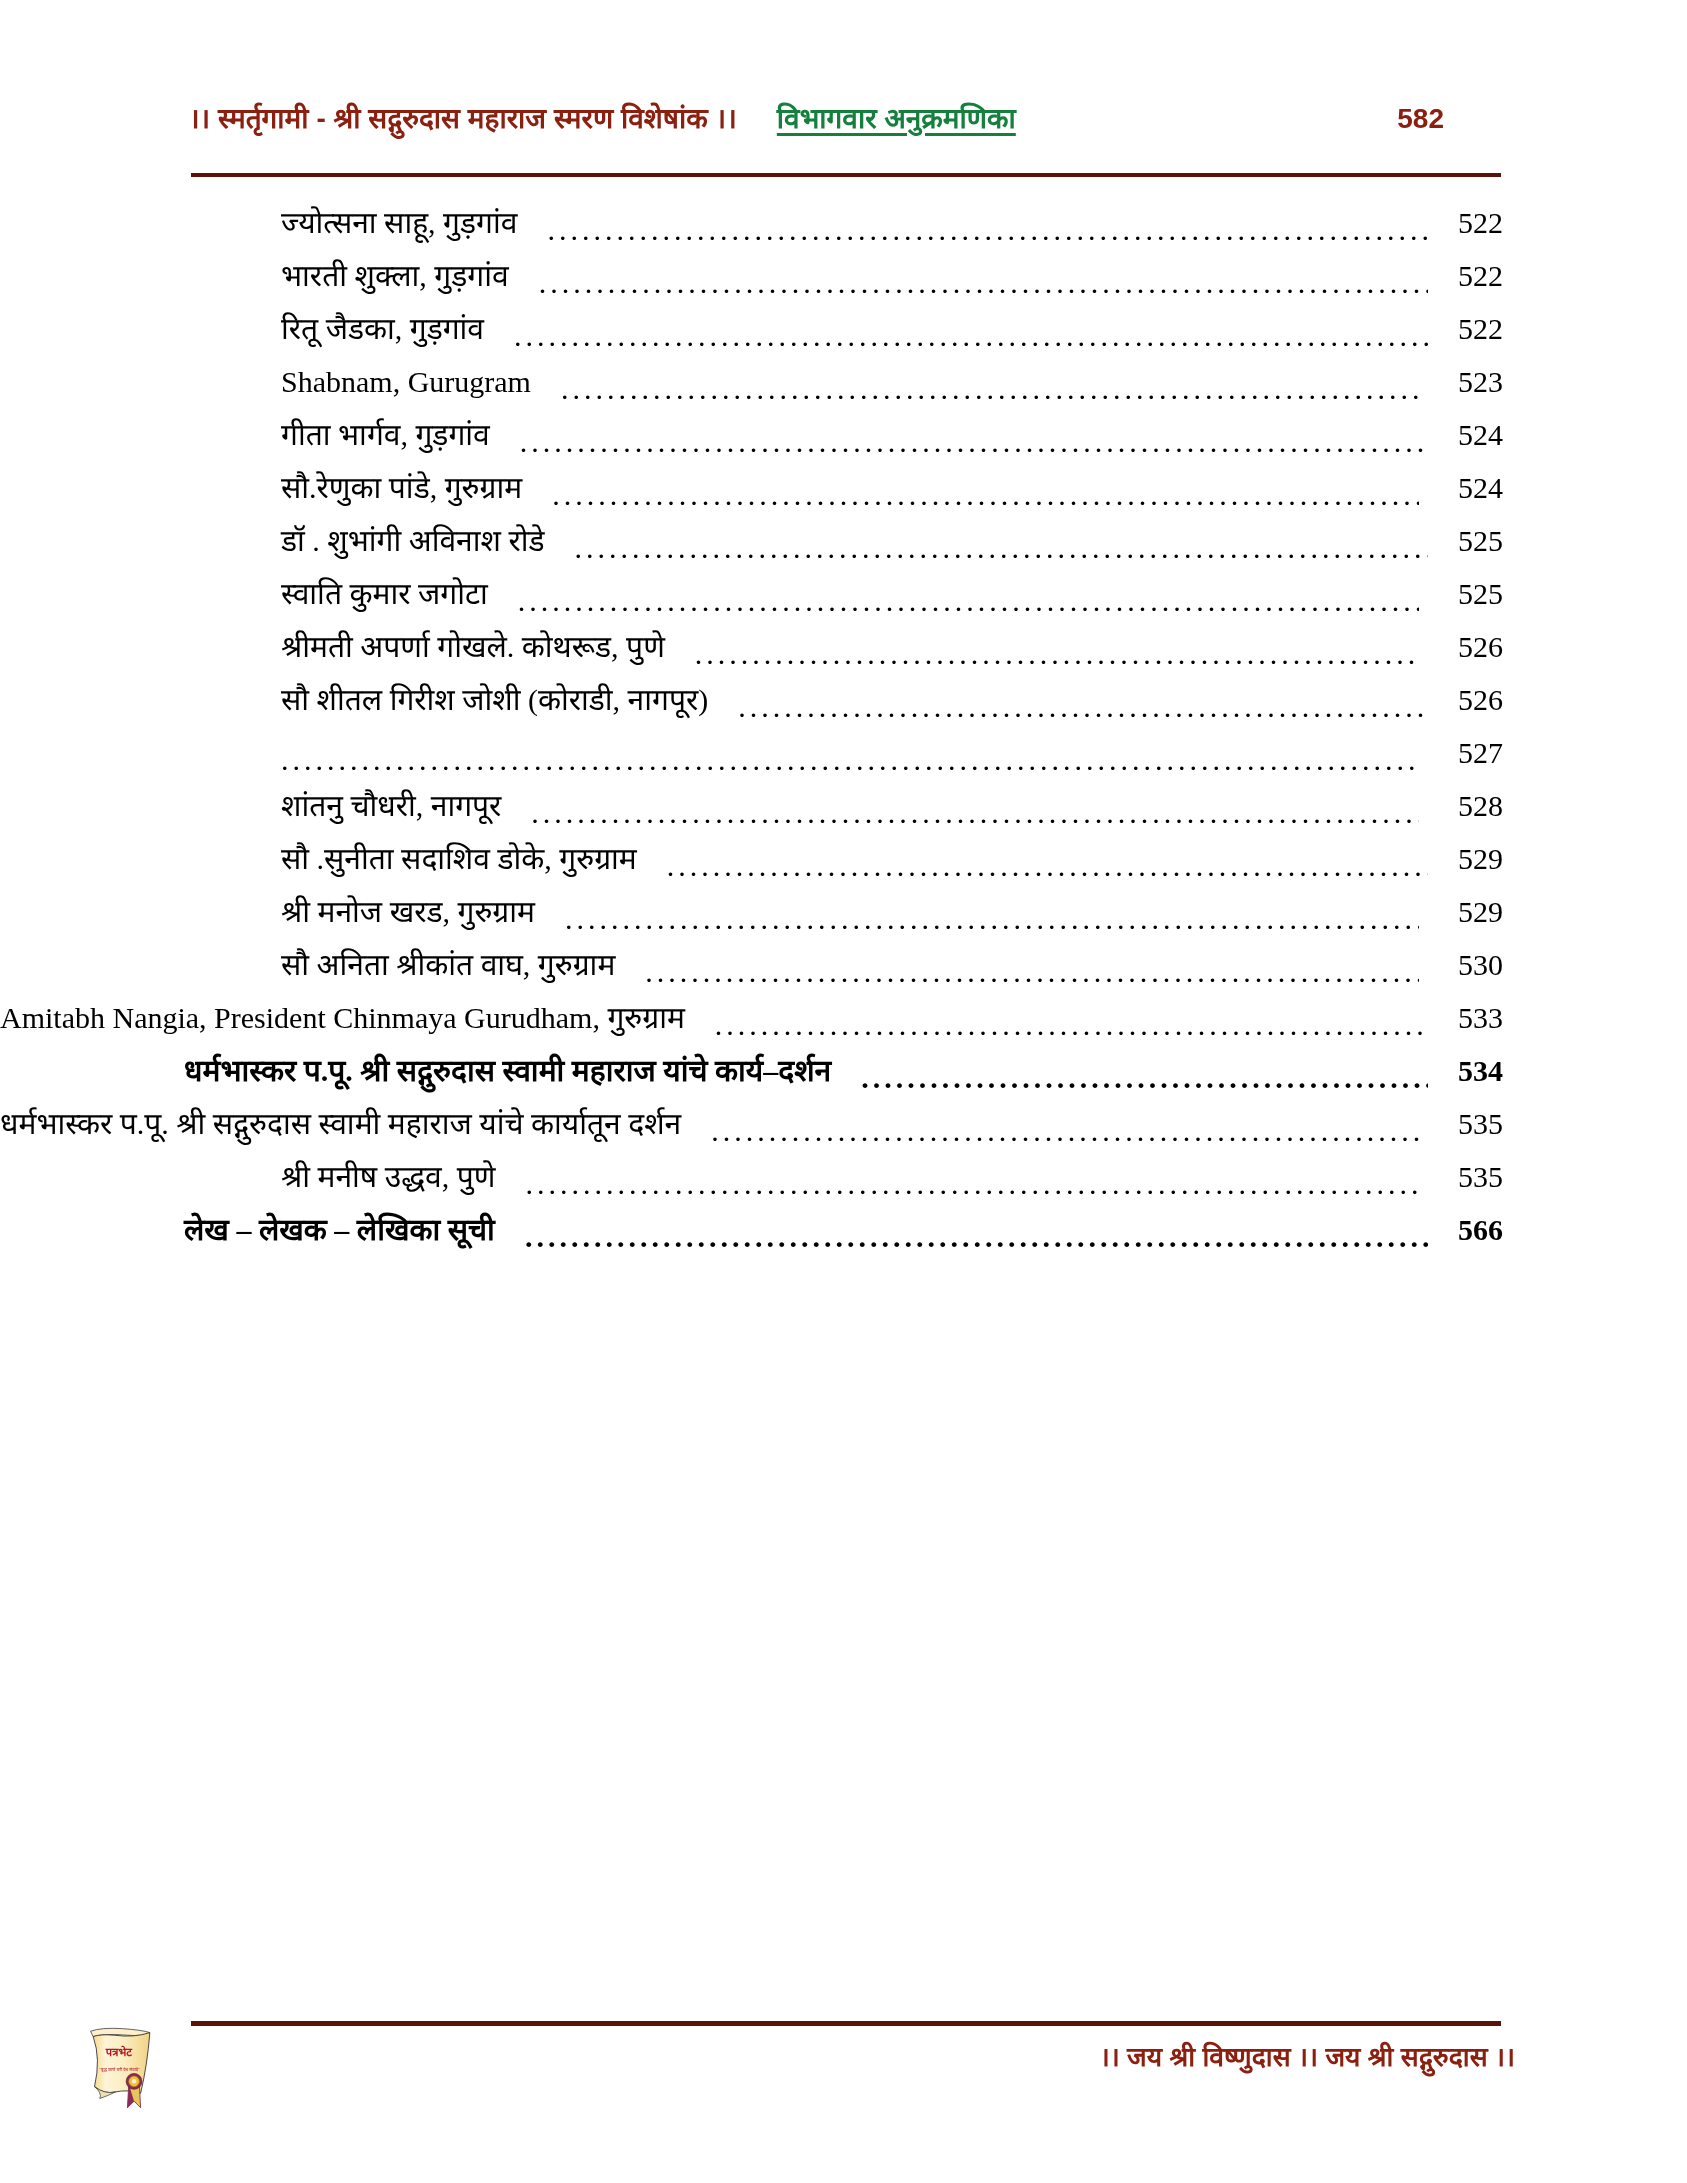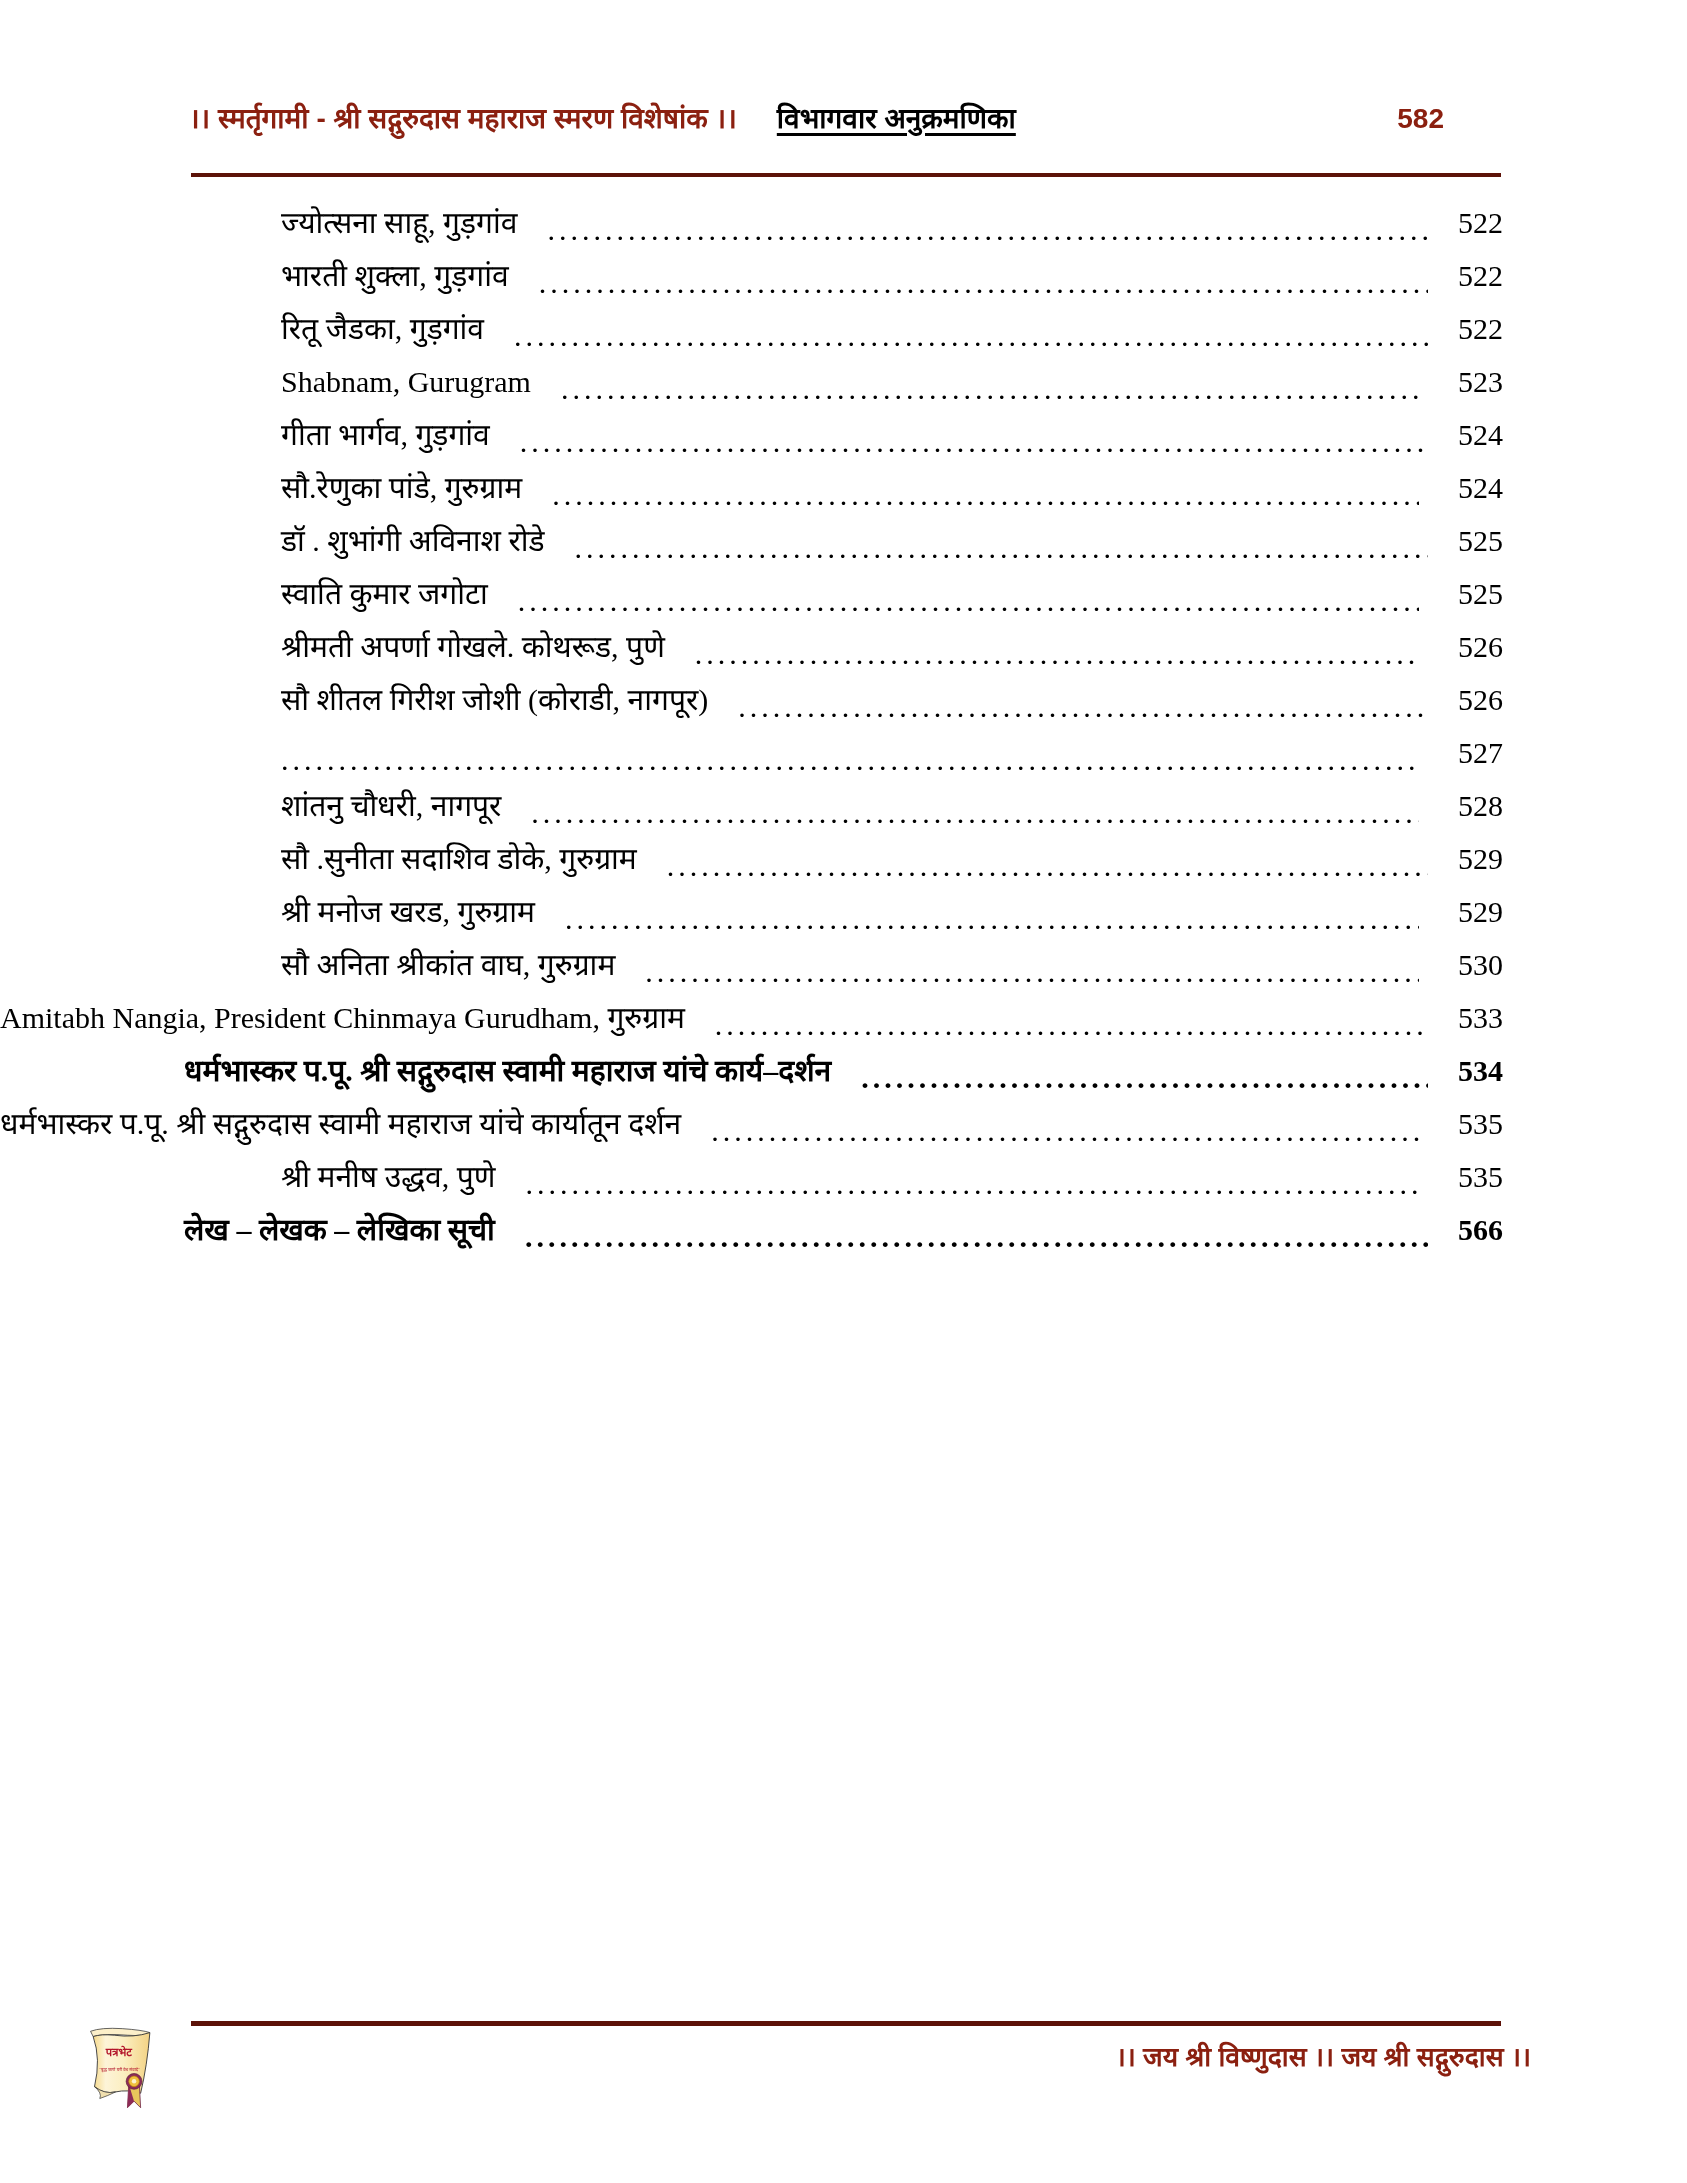--- a/index.html
+++ b/index.html
@@ -38,21 +38,21 @@
     font-weight: bold;
     font-size: 28px;
     color: #8b2010;
     letter-spacing: 0px;
     white-space: nowrap;
   }
   .header-mid {
     font-family: "Liberation Sans", "DejaVu Sans", sans-serif;
     font-weight: bold;
     font-size: 28px;
-    color: #000000;
+    color: #15803d;
     text-decoration: underline;
     text-underline-offset: 4.6px;
     text-decoration-thickness: 2.6px;
     white-space: nowrap;
     margin-left: 40px;
   }
   .header-right {
     font-family: "Liberation Sans", "DejaVu Sans", sans-serif;
     font-weight: bold;
     font-size: 28px;
@@ -134,21 +134,20 @@
     position: absolute;
     left: 0;
     top: 2038px;
     width: 1515px;
     text-align: right;
     font-family: "Liberation Sans", "DejaVu Sans", sans-serif;
     font-weight: bold;
     font-size: 26.5px;
     color: #8b2010;
     white-space: nowrap;
-    padding-left: 16px;
   }
 
   
   .logo {
     position: absolute;
     left: 81px;
     top: 2026px;
     width: 85px;
     height: 87px;
   }

